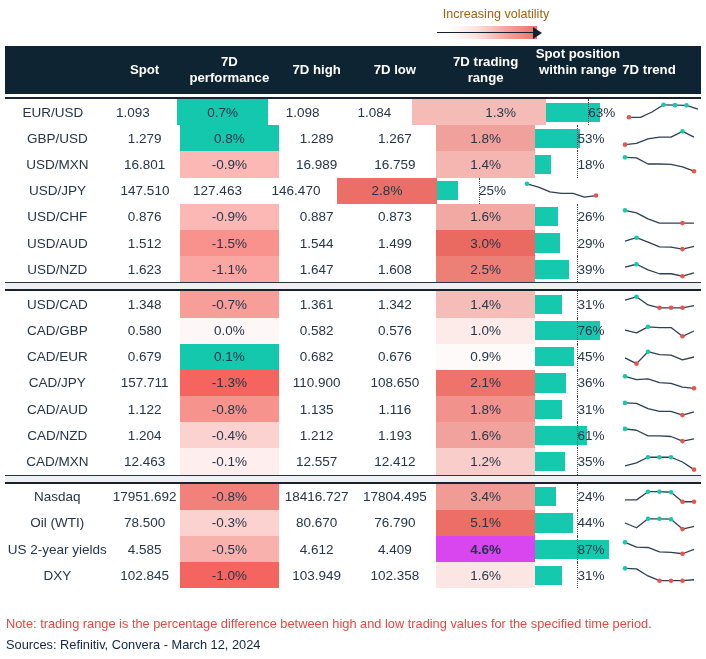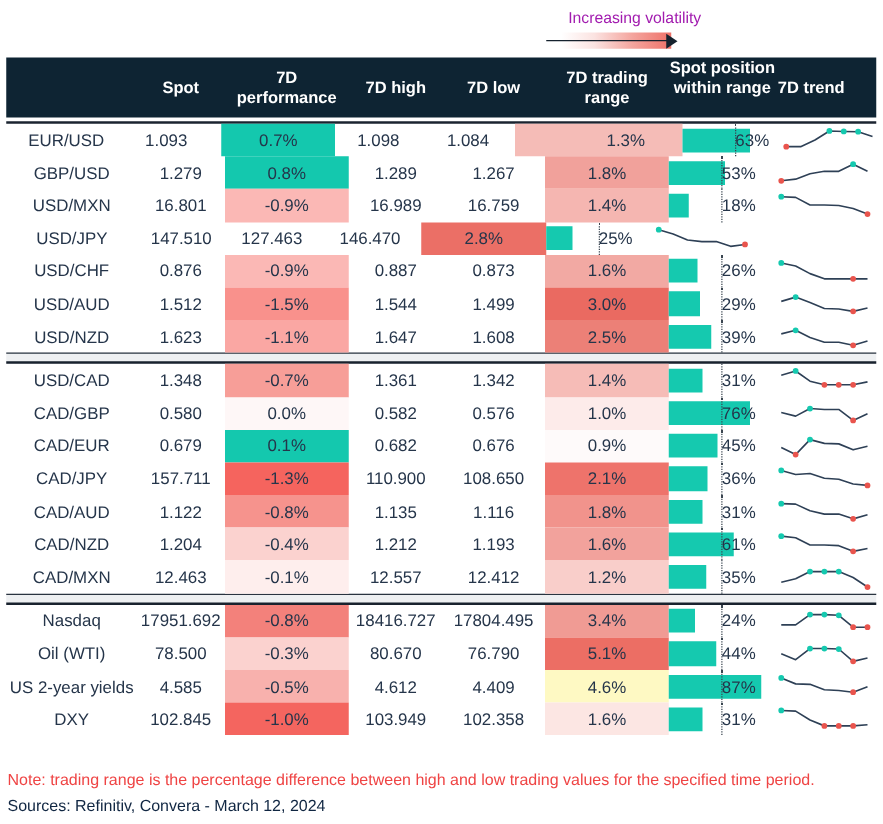--- a/index.html
+++ b/index.html
@@ -1,21 +1,21 @@
 <!DOCTYPE html>
 <html><head>
 <meta charset="utf-8">
 <style>
   html,body{margin:0;padding:0;background:#fff;}
   .page{position:relative;width:706px;height:659px;background:#ffffff;
         font-family:"Liberation Sans",sans-serif;color:#25354a;overflow:hidden;}
 
   
   .legend{position:absolute;top:7px;left:431px;width:130px;text-align:center;}
-  .legend-label{font-size:12.6px;color:#a21caf;text-align:right;}
+  .legend-label{font-size:12.6px;color:#a16207;}
   .legend-bar{position:relative;margin:5px 0 0 18px;width:88px;height:13px;
               background:linear-gradient(to right,#ffffff 0%,#fbe3e1 30%,#f4a49d 65%,#ee7168 100%);}
   .legend-arrow-line{position:absolute;left:-12px;top:5.6px;width:100px;height:1.7px;background:#15222e;}
   .legend-arrow-head{position:absolute;left:84px;top:0.5px;width:0;height:0;
                      border-left:9px solid #15222e;border-top:6px solid transparent;border-bottom:6px solid transparent;}
 
   
   .table{position:absolute;top:46px;left:5px;width:696px;}
   .thead{display:flex;align-items:center;background:#0e2433;height:48px;}
   .hcell{color:#ffffff;font-weight:bold;font-size:13.2px;line-height:1.18;text-align:center;}
@@ -406,21 +406,21 @@
                 <circle cx="60.5" cy="18.08" r="2.3" fill="#e9544d"></circle>
               </svg>
             </div>
           </div>
           <div class="trow">
             <div class="cell c-label">US 2-year yields</div>
             <div class="cell c-spot">4.585</div>
             <div class="cell c-perf" style="background: rgb(248, 177, 173);">-0.5%</div>
             <div class="cell c-high">4.612</div>
             <div class="cell c-low">4.409</div>
-            <div class="cell c-range" style="background: #fef9c3;">4.6%</div>
+            <div class="cell c-range" style="background: #d946ef; font-weight: bold;">4.6%</div>
             <div class="cell c-pos">
               <div class="pos-bar" style="width: 74px;"></div>
               <div class="pos-mid"></div>
               <div class="pos-label">87%</div>
             </div>
             <div class="cell c-trend">
               <svg width="75" height="24" viewBox="0 0 75 24">
                 <polyline points="3,5.350000000000001 14.5,10.1 26,10.48 37.5,14.850000000000001 49,15.42 60.5,16.75 72,12.38" fill="none" stroke="#2e4056" stroke-width="1.3" stroke-linejoin="round"></polyline>
                 <circle cx="3" cy="5.350000000000001" r="2.3" fill="#15c9af"></circle>
                 <circle cx="60.5" cy="16.75" r="2.3" fill="#e9544d"></circle>

